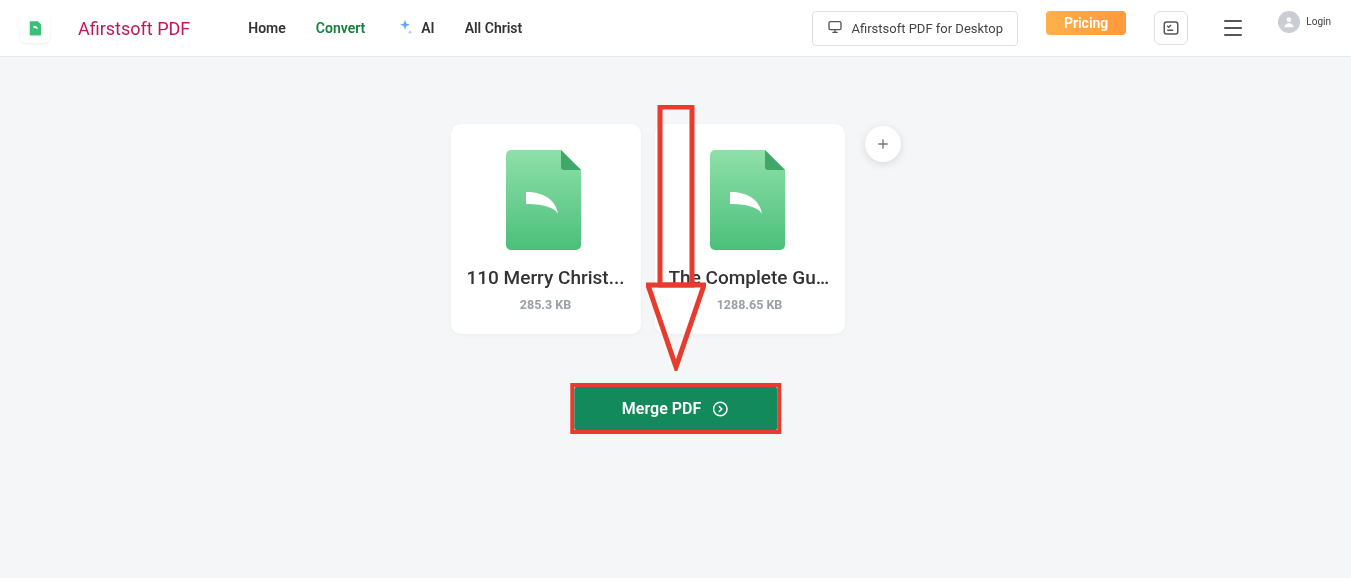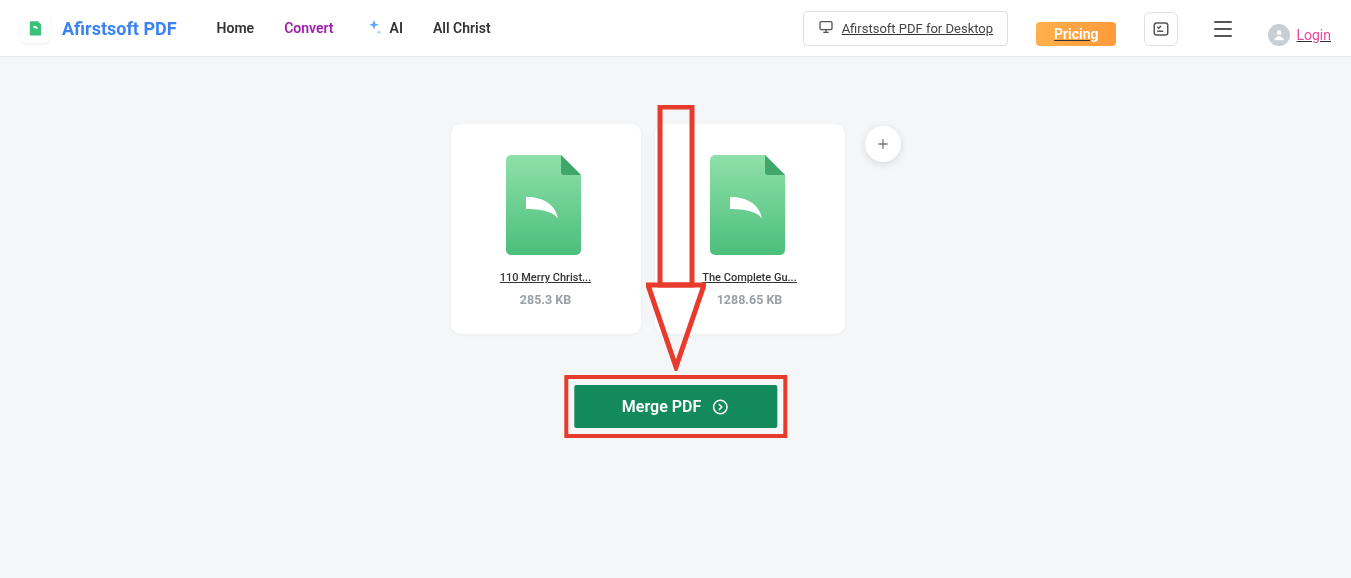--- a/index.html
+++ b/index.html
@@ -29,47 +29,46 @@
     height: 30px;
     background: #fff;
     border-radius: 6px;
     box-shadow: 0 1px 3px rgba(0,0,0,0.08);
     display: flex;
     align-items: center;
     justify-content: center;
   }
   .brand-name {
     font-size: 18px;
-    font-weight: 700;
-    color: #3b82f6;
-    margin-left: 4px;
+    font-weight: 400;
+    color: #be185d;
+    margin-left: 20px;
   }
   .nav {
     display: flex;
     align-items: center;
     gap: 30px;
-    margin-left: 40px;
+    margin-left: 58px;
   }
   .nav-item {
     font-size: 14px;
     font-weight: 600;
     color: #333;
     cursor: pointer;
     display: flex;
     align-items: center;
     gap: 6px;
   }
-  .nav-item.active { color: #a21caf; }
+  .nav-item.active { color: #15803d; }
   .ai-icon { display: inline-flex; }
   .spacer { flex: 1; }
   .right-group {
     display: flex;
-    align-items: flex-end;
+    align-items: flex-start;
     gap: 28px;
-    text-decoration: underline;
   }
   .desktop-btn {
     display: flex;
     align-items: center;
     gap: 8px;
     border: 1px solid #e0e0e0;
     background: #fff;
     border-radius: 4px;
     padding: 7px 14px;
     font-size: 13px;
@@ -119,21 +118,21 @@
   }
   .avatar {
     width: 22px;
     height: 22px;
     border-radius: 50%;
     background: #c9cdd4;
     display: flex;
     align-items: center;
     justify-content: center;
   }
-  .login-text { font-size: 14px; color: #ec4899; }
+  .login-text { font-size: 10px; color: #404040; }
 
   .main {
     position: relative;
     width: 100%;
     height: calc(578px - 57px);
   }
   .files-row {
     position: absolute;
     top: 67px;
     left: 50%;
@@ -153,30 +152,29 @@
     align-items: center;
     justify-content: center;
     padding: 20px 14px 16px;
   }
   .file-thumb {
     width: 90px;
     height: 100px;
     margin-bottom: 16px;
   }
   .file-name {
-    font-size: 11px;
+    font-size: 19px;
     font-weight: 500;
     color: #333;
     text-align: center;
     white-space: nowrap;
     overflow: hidden;
     text-overflow: ellipsis;
     width: 100%;
     margin-bottom: 8px;
-    text-decoration: underline;
   }
   .file-size {
     font-size: 12.5px;
     color: #9aa0a8;
     text-align: center;
     font-weight: bold;
   }
   .add-btn {
     width: 36px;
     height: 36px;
@@ -187,25 +185,25 @@
     align-items: center;
     justify-content: center;
     cursor: pointer;
     align-self: flex-start;
     margin-top: 2px;
     margin-left: 6px;
   }
 
   .merge-wrap {
     position: absolute;
-    top: 318px;
+    top: 326px;
     left: 50%;
     transform: translateX(-50%);
     border: 4px solid #e73b2d;
-    padding: 6px;
+    padding: 0;
   }
   .merge-btn {
     background: #138a5c;
     color: #fff;
     font-weight: 600;
     font-size: 16px;
     padding: 12px 48px;
     display: flex;
     align-items: center;
     gap: 10px;

